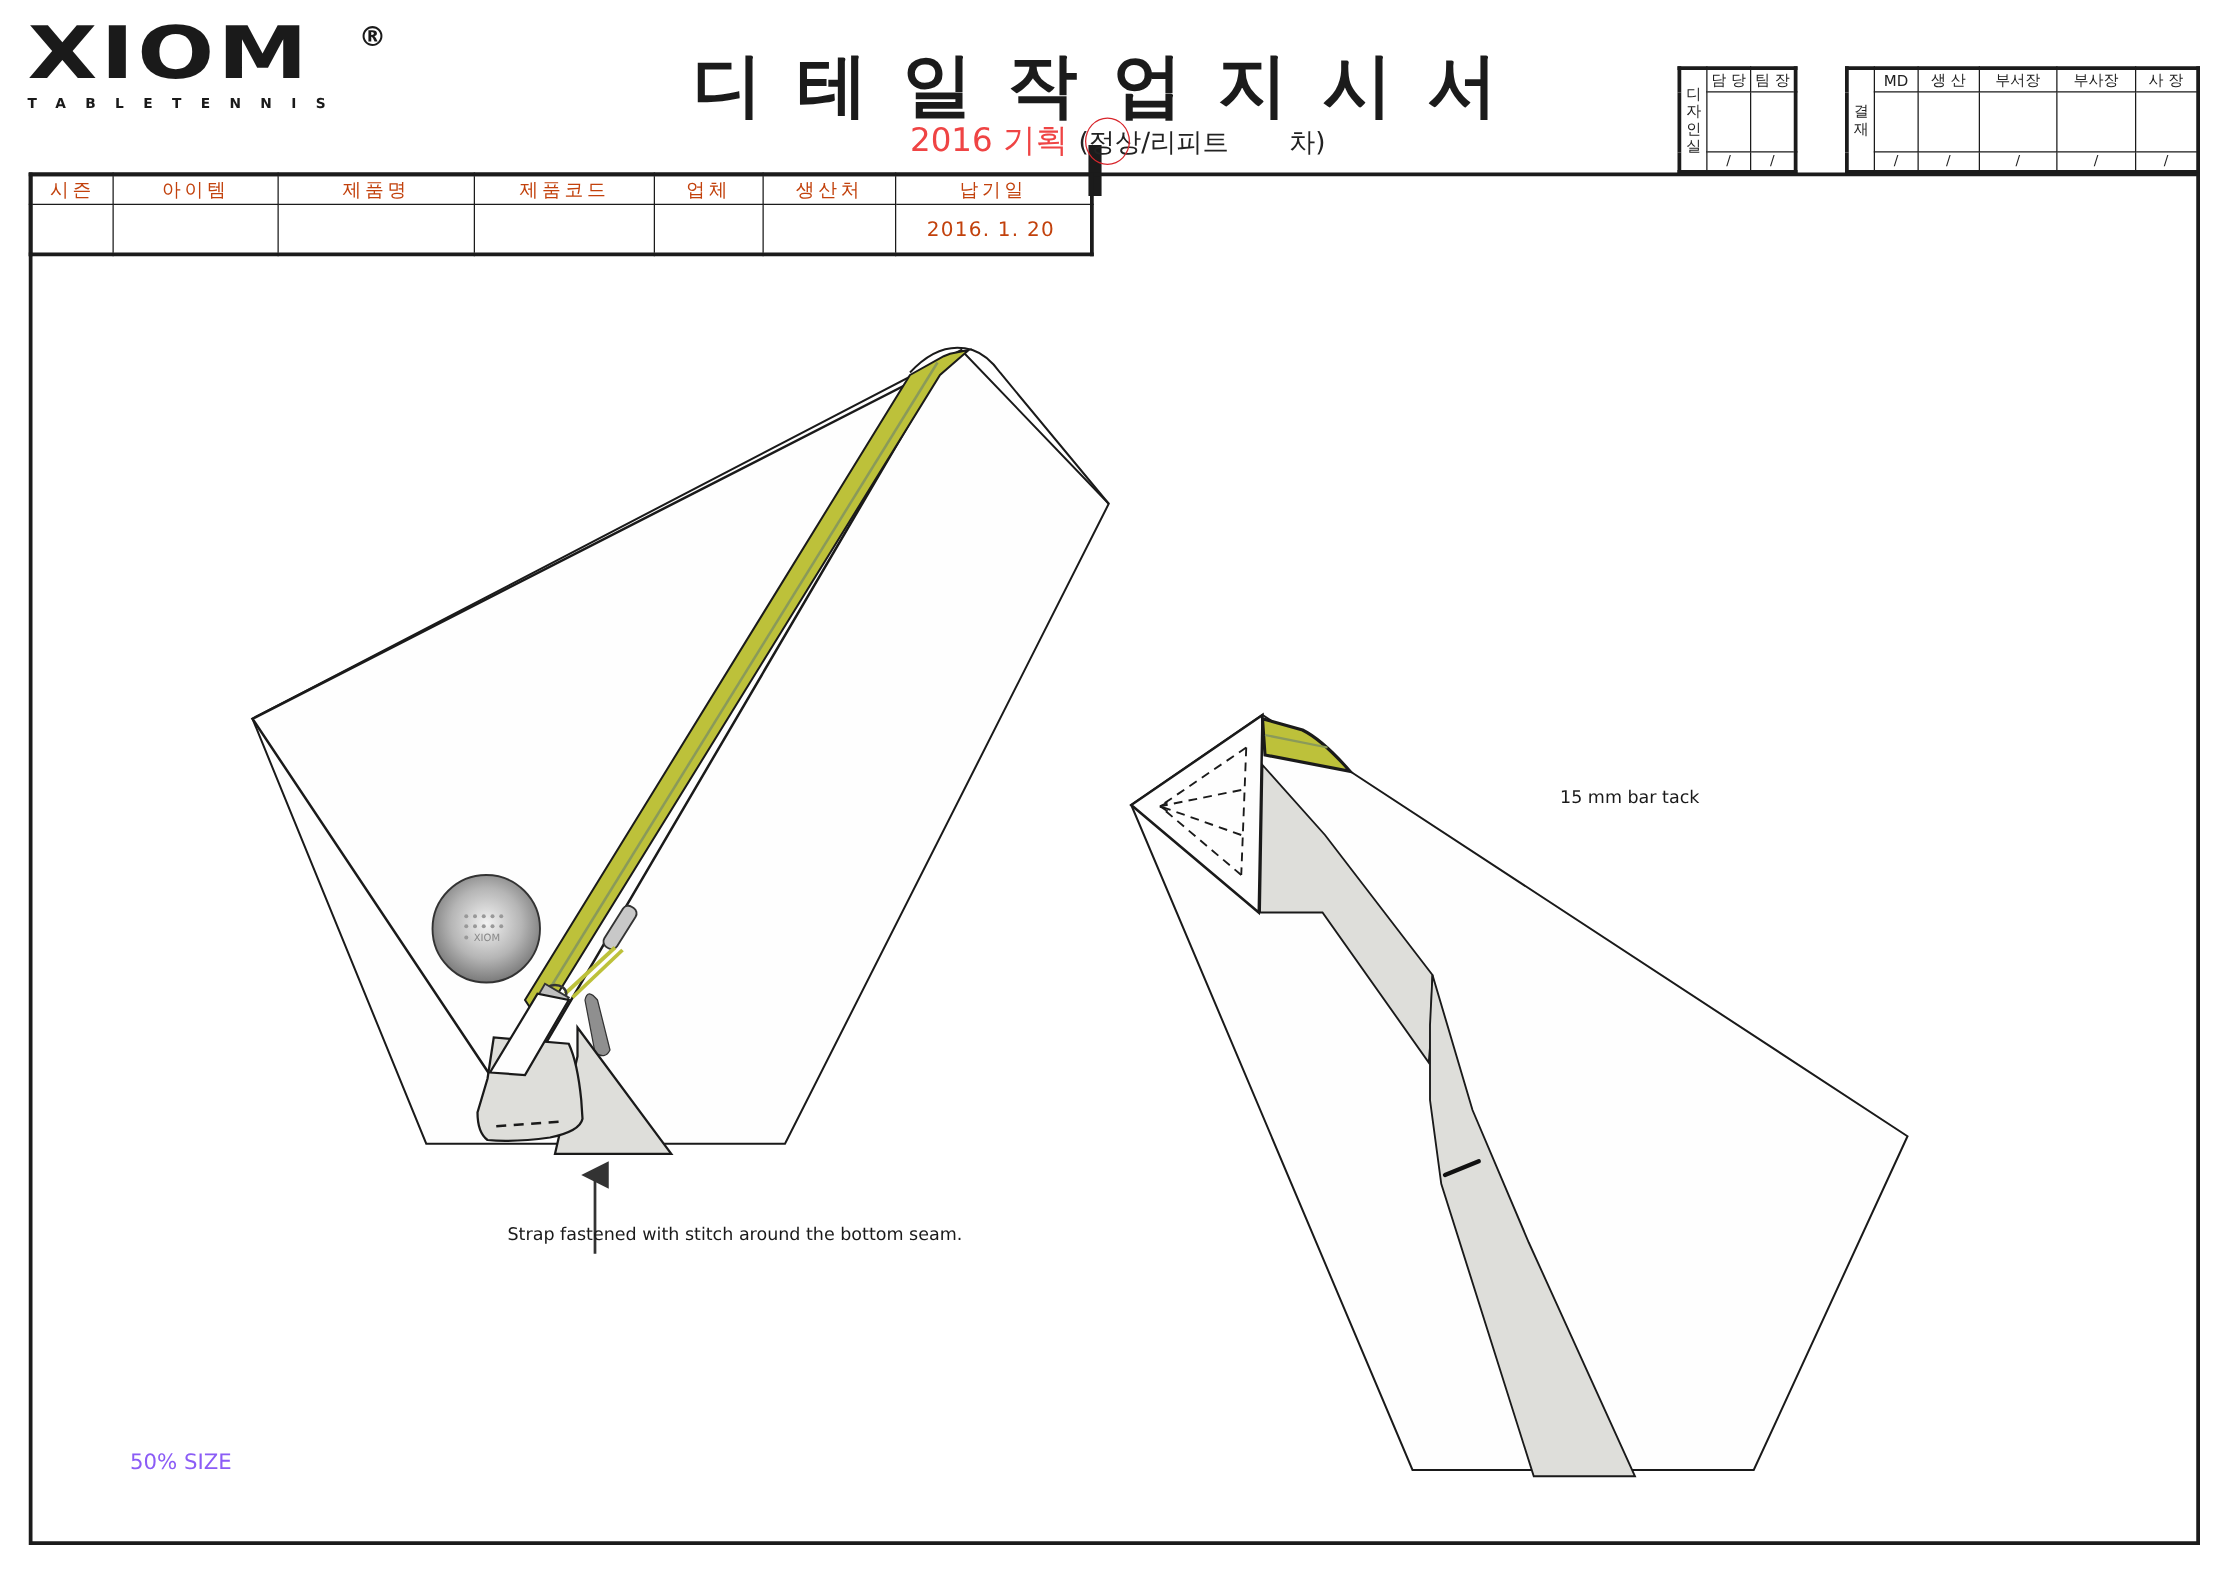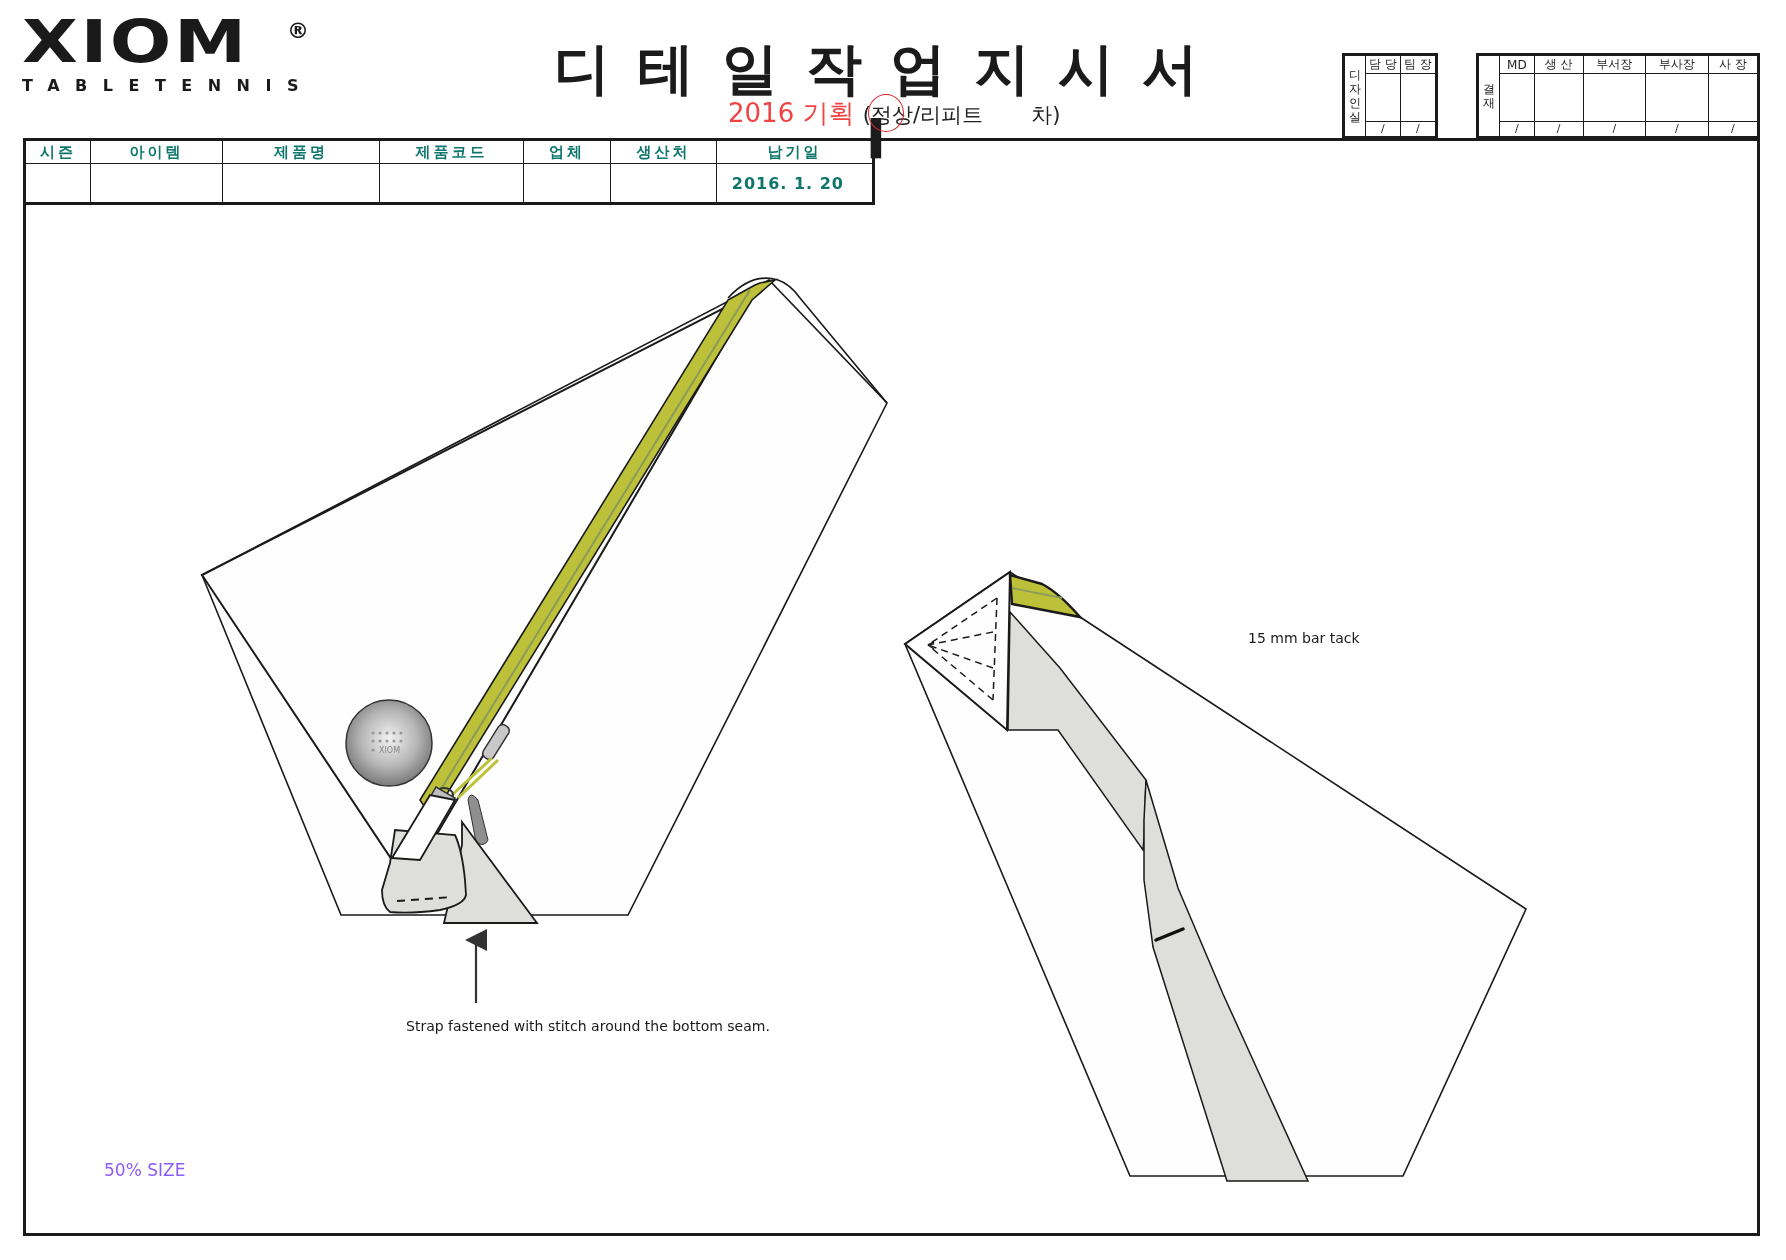--- a/index.html
+++ b/index.html
@@ -6,21 +6,21 @@
   body { width:1786px; height:1260px; position:relative; overflow:hidden;
          font-family:"DejaVu Sans", sans-serif; color:#1a1a1a; }
   .abs { position:absolute; }
 
   
   .logo { left:22px; top:18px; width:270px; height:60px; }
   .logo-main { font-family:"DejaVu Sans", sans-serif; font-weight:bold; font-size:58px;
                letter-spacing:2px; line-height:48px; color:#1a1a1a; transform:scaleX(1.25);
                transform-origin:left top; display:inline-block; }
   .logo-reg { position:absolute; left:265px; top:0px; font-size:22px; font-weight:bold; }
-  .logo-sub { position:absolute; left:0; top:58px; font-size:16px; font-weight:bold;
+  .logo-sub { position:absolute; left:0; top:58px; font-size:11px; font-weight:bold;
               letter-spacing:15.5px; }
 
   
   .title { left:530px; top:34px; width:720px; text-align:center; font-size:56px;
            font-weight:bold; letter-spacing:28px; line-height:70px; color:#1b1b1b; }
   .subtitle { left:728px; top:96px; font-size:26px; line-height:34px; white-space:nowrap; }
   .subtitle .red { color:#ef4444; }
   .subtitle .par { font-size:21px; color:#222; }
   .subtitle .circle { position:absolute; left:140px; top:-2px; width:34px; height:36px;
                       border:1.5px solid #d8262c; border-radius:50%; }
@@ -30,21 +30,21 @@
   table.appr td { border:1.5px solid #1b1b1b; padding:0; text-align:center;
                   font-size:12px; color:#222; }
   .appr .hd td { height:16px; }
   .appr .mid td { height:47px; }
   .appr .bot td { height:14px; font-size:11px; line-height:12px; }
   .vlabel { width:20px; font-size:12px; line-height:14px; }
 
   
   table.info { position:absolute; left:23px; top:138px; border-collapse:collapse;
                border:3px solid #1b1b1b; }
-  table.info td { border:1.5px solid #1b1b1b; text-align:center; font-size:15px; padding:0; color:#0f766e;font-weight:bold; }
+  table.info td { border:1.5px solid #1b1b1b; text-align:center; font-size:15px; padding:0; color:#c2410c; }
   table.info .hrow td { height:22px; letter-spacing:3px; }
   table.info .brow td { height:38px; }
   table.info .date { text-align:right; padding-right:28px; font-size:16px; letter-spacing:1px; }
 
   
   .frame { left:23px; top:138px; width:1737px; height:1098px; border:3px solid #1b1b1b;
            box-sizing:border-box; }
 
   .note { font-family:"DejaVu Sans", sans-serif; font-weight:normal; font-size:14px; color:#1a1a1a; white-space:nowrap; }
   .scale { font-size:17px; color:#8b5cf6; }
@@ -213,15 +213,15 @@
 
     <path d="M1010,575 L1042,584 Q1058,592 1080,617 L1012,604 Z" fill="#bdc13a" stroke="#1a1a1a" stroke-width="2.5"></path>
     <line x1="1012" y1="588" x2="1062" y2="598" stroke="#8a9a5a" stroke-width="1.8"></line>
 
     <polygon points="1010,612 1060,668 1146,780 1144,838 1143,850 1058,730 1008,730" fill="#dededa" stroke="#1a1a1a" stroke-width="1.5"></polygon>
     <polygon points="1146,780 1178,888 1223,994 1308,1181 1227,1181 1153,947 1144,880 1144,820" fill="#dededa" stroke="#1a1a1a" stroke-width="1.5"></polygon>
     <line x1="1156" y1="940" x2="1183" y2="929" stroke="#111" stroke-width="3.5" stroke-linecap="round"></line>
   </g>
 </svg>
 
-<div class="abs note" style="left:406px; top:1018px;">Strap fastened with stitch around the bottom seam.</div>
+<div class="abs note" style="left:406px; top:980px;">Strap fastened with stitch around the bottom seam.</div>
 <div class="abs note" style="left:1248px; top:630px;">15 mm bar tack</div>
 <div class="abs scale" style="left:104px; top:1160px;">50% SIZE</div>
 
 </body></html>

